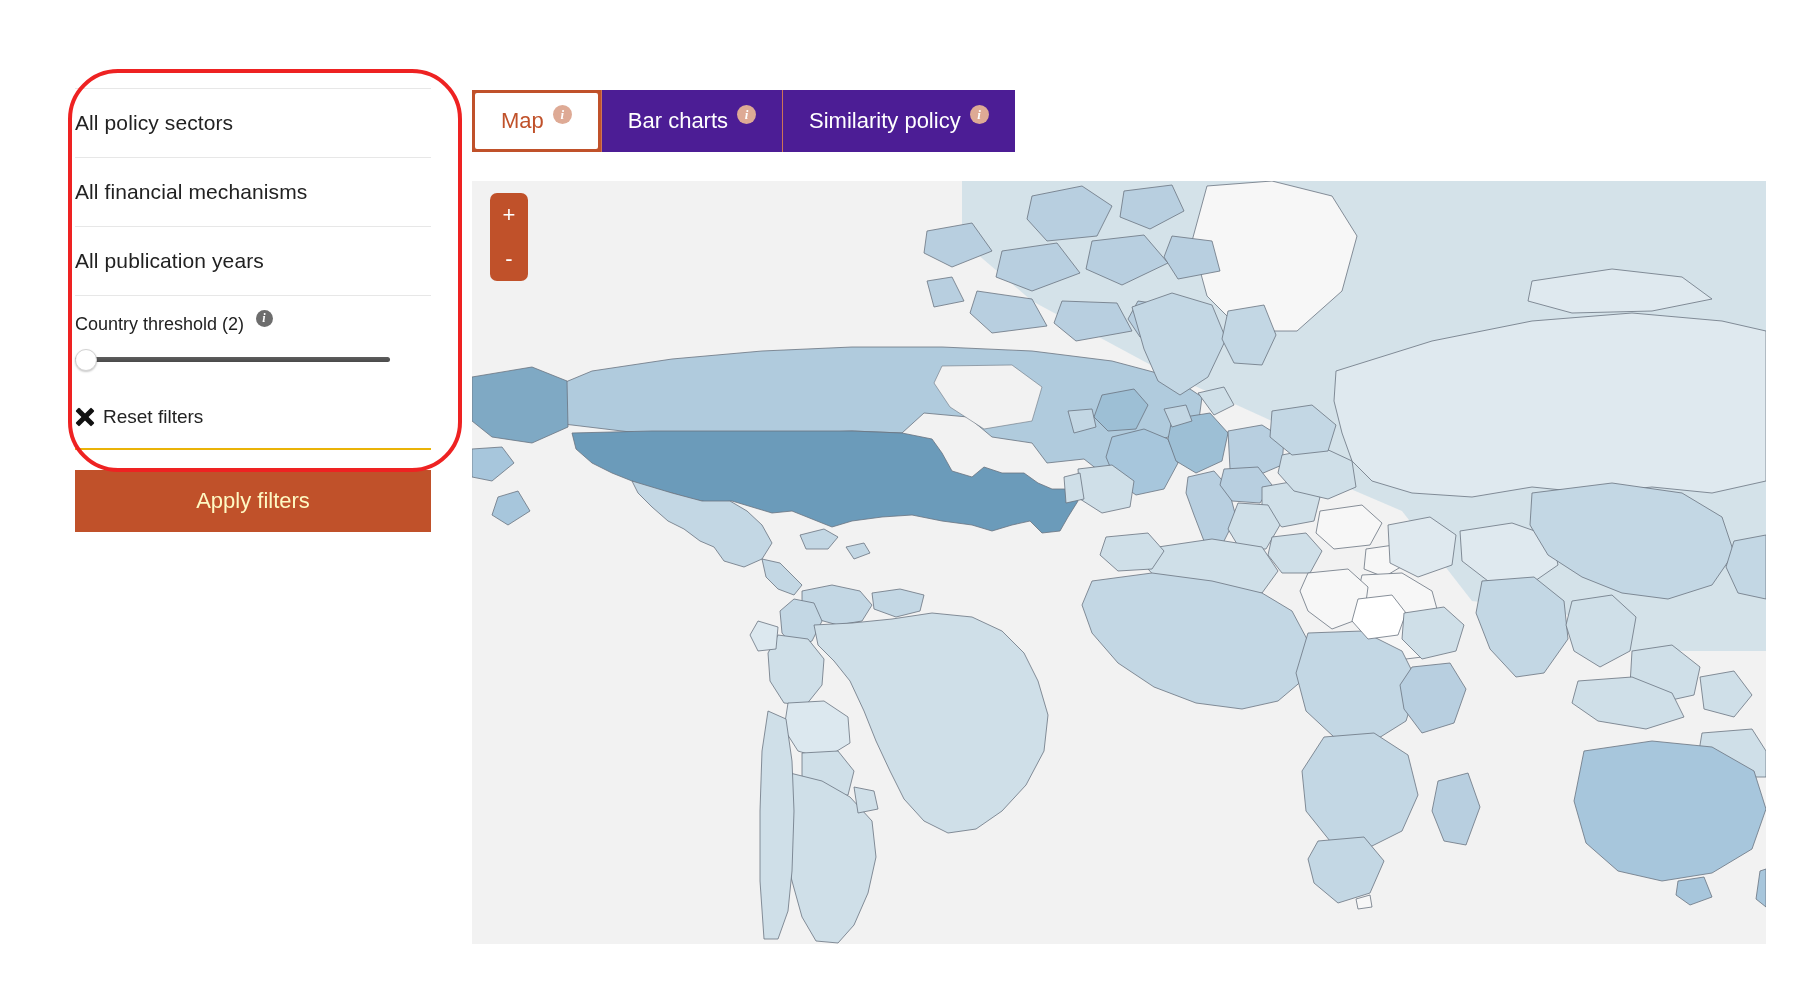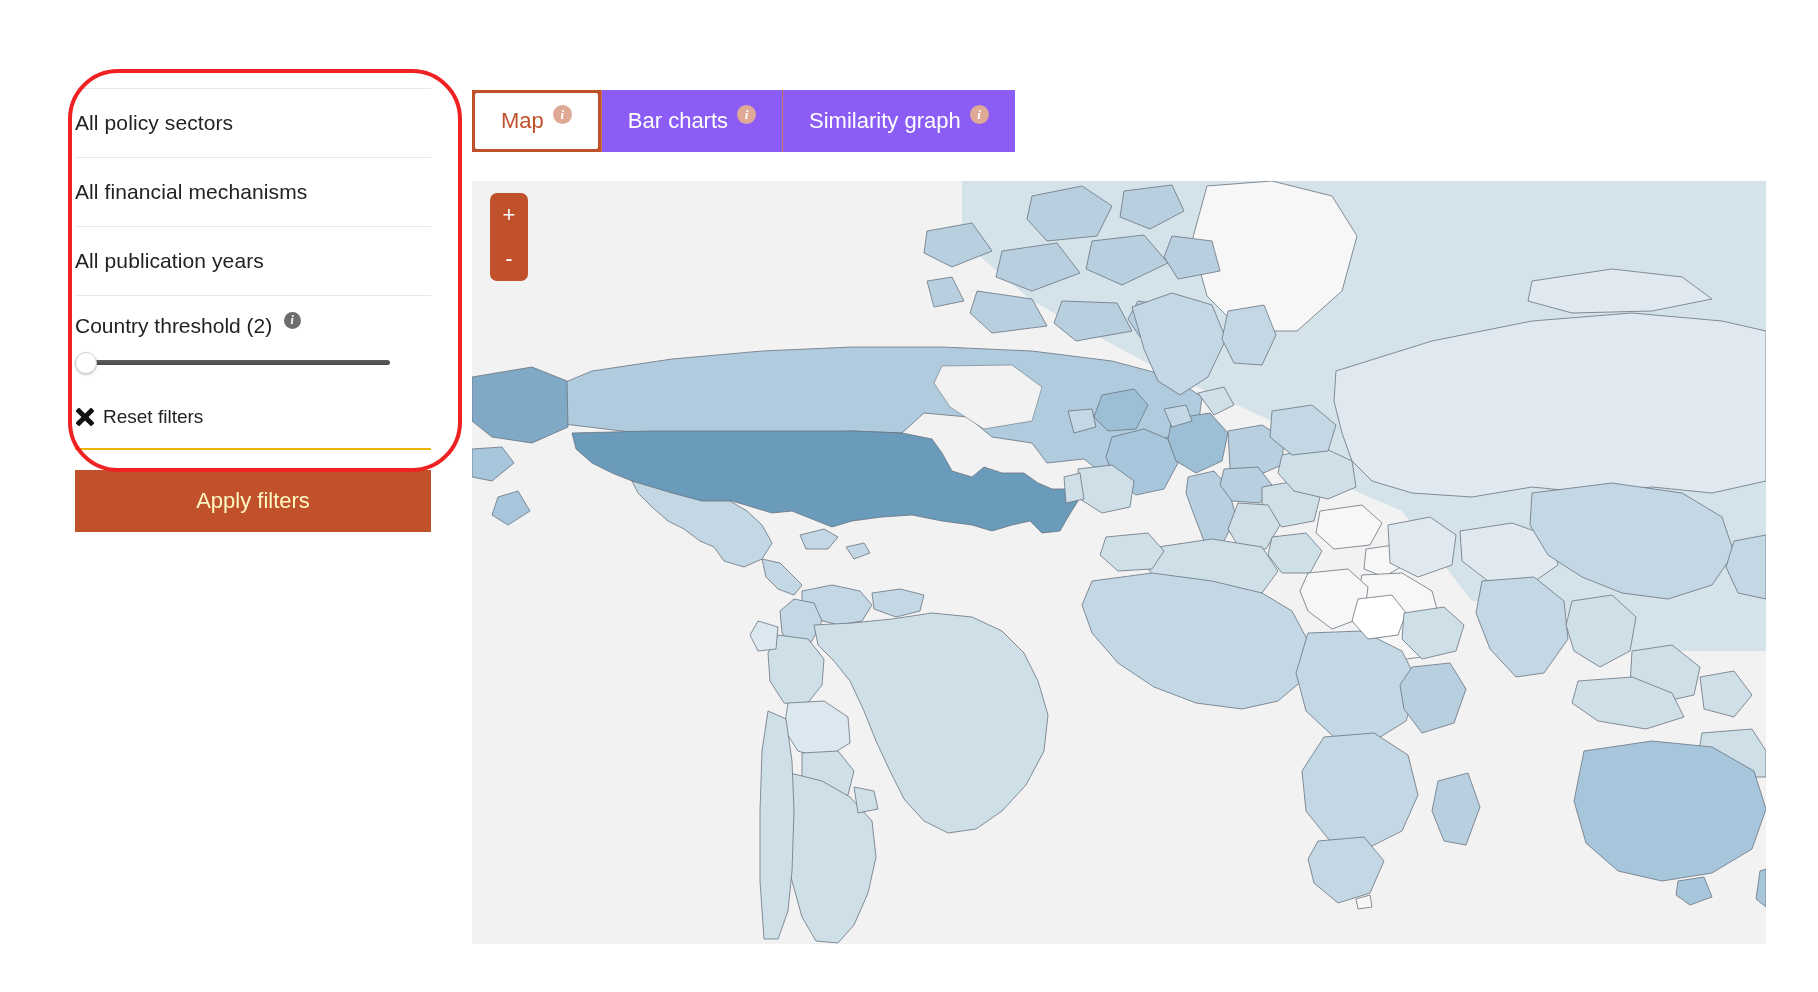--- a/index.html
+++ b/index.html
@@ -40,21 +40,21 @@
   }
   .filter-row:first-child { border-top: 1px solid #e7e7e7; }
 
   
   #threshold-block {
     position: relative;
     padding-top: 18px;
     height: 72px;
   }
   #threshold-label {
-    font-size: 21px;
+    font-size: 18px;
     color: #222222;
     display: inline-block;
     vertical-align: middle;
   }
   .info-badge {
     display: inline-block;
     width: 17px;
     height: 17px;
     border-radius: 50%;
     background: #6d6d6d;
@@ -173,21 +173,21 @@
   }
   .tab {
     display: flex;
     align-items: center;
     justify-content: center;
     height: 62px;
     padding: 0 26px;
     font-size: 22px;
     color: #ffffff;
     cursor: pointer;
-    background: #8b5cf6;
+    background: #4c1d95;
     box-sizing: border-box;
     white-space: nowrap;
   }
   .tab + .tab { border-left: 1px solid #cd7455; }
   .tab.active {
     background: #ffffff;
     color: #c0512a;
     border: 3px solid #c0512a;
     border-radius: 5px;
   }
@@ -286,21 +286,21 @@
   <div id="tabs">
     <div class="tab active">
       <span>Map</span>
       <span class="tab-info">i</span>
     </div>
     <div class="tab">
       <span>Bar charts</span>
       <span class="tab-info">i</span>
     </div>
     <div class="tab">
-      <span>Similarity graph</span>
+      <span>Similarity policy</span>
       <span class="tab-info">i</span>
     </div>
   </div>
 
   <div id="map-panel">
 
     <svg id="map-svg" viewBox="0 0 1294 763" xmlns="http://www.w3.org/2000/svg">
       <defs>
         <style>
           .cn { stroke:#6a7480; stroke-width:0.8; }

